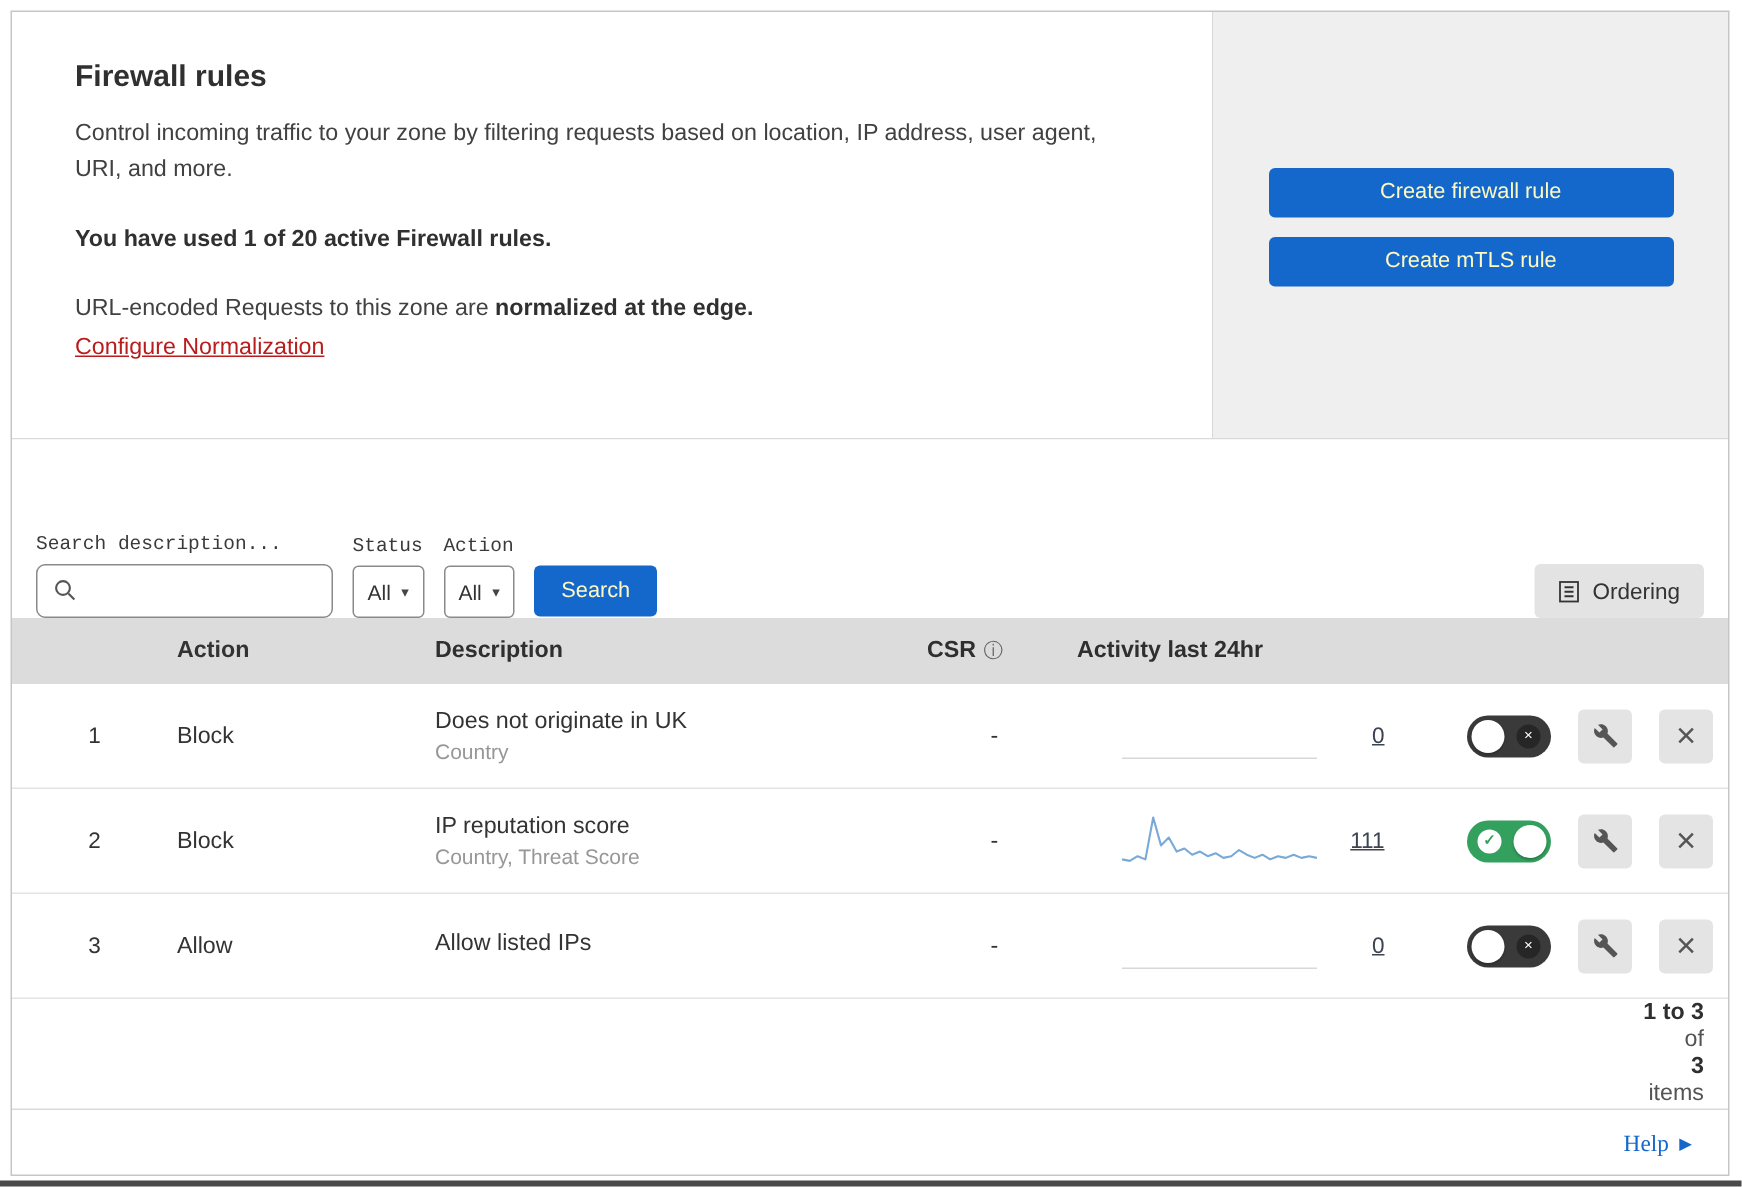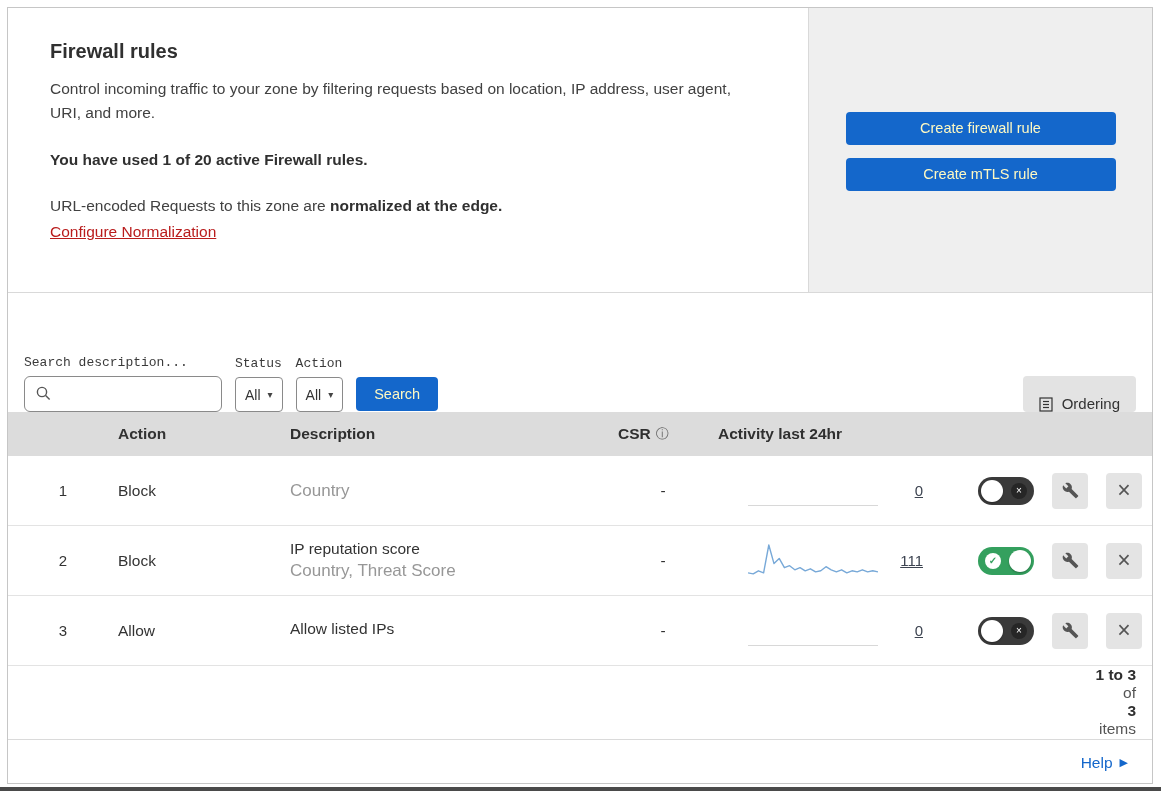--- a/index.html
+++ b/index.html
@@ -45,34 +45,34 @@
   }
   .search-box .mag { position:absolute; left:11px; top:9px; }
   .select {
     height:35px; border:1px solid #8a8a8a; border-radius:4px; background:#fff;
     display:flex; align-items:center; gap:7px; padding:0 9px; font-size:14px; color:#333; cursor:pointer;
   }
   .caret { font-size:10px; color:#444; }
   .btn-search { height:34px; margin-bottom:1px; padding:0 18px; }
   .btn-ordering {
     margin-left:auto; height:36px; background:#e3e3e3; border:none; border-radius:4px;
-    display:flex; align-items:flex-end; gap:9px; padding:0 16px;
+    display:flex; align-items:center; gap:9px; padding:0 16px;
     font-family:inherit; font-size:15px; color:#333; cursor:pointer;
   }
 
   
   .grid-cols { display:grid; grid-template-columns:110px 172px 318px 110px 230px 1fr; }
   .thead { background:#dcdcdc; height:44px; align-items:center; font-size:15.5px; font-weight:600; color:#2f2f2f; }
   .thead .col-csr { display:flex; align-items:center; gap:5px; padding-left:10px; }
   .info { font-size:13px; color:#666; font-weight:400; }
   .trow { height:70px; border-bottom:1px solid #e3e3e3; align-items:center; background:#fff; }
   .col-num { text-align:center; font-size:15px; color:#333; }
   .col-action { font-size:15.5px; color:#333; }
   .desc-main { font-size:15.5px; color:#333; margin-bottom:3px; }
-  .desc-sub { font-size:17px; color:#979797; }
+  .desc-sub { font-size:14px; color:#979797; }
   .trow .col-csr { text-align:center; font-size:15.5px; color:#333; }
   .col-activity { display:flex; align-items:center; padding-right:25px; }
   .spark { width:130px; height:40px; margin-left:30px; position:relative; }
   .spark.flat::after { content:""; position:absolute; left:0; right:0; bottom:5px; border-top:1px solid #d8d8d8; }
   .spark svg { position:absolute; left:0; bottom:0; }
   .count { margin-left:auto; font-size:15px; color:#3d4451; text-decoration:underline; cursor:pointer; }
 
   .col-controls { display:flex; align-items:center; gap:18px; padding-left:30px; }
   .toggle { position:relative; width:56px; height:28px; border-radius:14px; cursor:pointer; flex:0 0 auto; }
   .toggle.on  { background:#34a05e; }
@@ -88,21 +88,21 @@
     width:36px; height:36px; background:#e4e4e4; border:none; border-radius:4px;
     display:flex; align-items:center; justify-content:center; cursor:pointer; color:#555; padding:0;
   }
   .icon-btn .x-glyph { font-size:23px; line-height:1; color:#555; }
 
   
   .tfoot { height:74px; display:flex; align-items:flex-end; padding:0 16px 16px 16px; border-bottom:1px solid #dadada;
            font-size:15.5px; color:#545454;flex-direction:column; }
   .tfoot strong { color:#2f2f2f; }
   .help-row { height:45px; display:flex; align-items:center; justify-content:flex-end; padding-right:24px; }
-  .help-link { display:flex; align-items:center; gap:7px; color:#1467cb; font-size:15.5px; cursor:pointer; text-decoration:none; }
+  .help-link { display:flex; align-items:center; gap:7px; color:#1467cb; font-size:15.5px; cursor:pointer; text-decoration:none;font-family:Liberation Serif, serif; }
   .tri { font-size:11px; }
 </style>
 </head>
 <body>
 
 <div class="frame">
 
   <div class="header-row">
     <section class="intro-card">
       <h1>Firewall rules</h1>
@@ -164,20 +164,21 @@
           <span class="info">ⓘ</span>
         </div>
       <div class="col-activity-h">Activity last 24hr</div>
       <div class="col-controls-h"></div>
     </div>
 
     <div class="trow grid-cols">
       <div class="col-num">1</div>
       <div class="col-action">Block</div>
       <div class="col-desc">
+        <div class="desc-main">Does not originate in UK</div>
         <div class="desc-sub">Country</div>
       </div>
       <div class="col-csr">-</div>
       <div class="col-activity">
         <div class="spark flat"></div>
         <a class="count">0</a>
       </div>
       <div class="col-controls">
         <div class="toggle off">
             <span class="state-icon">×</span>

